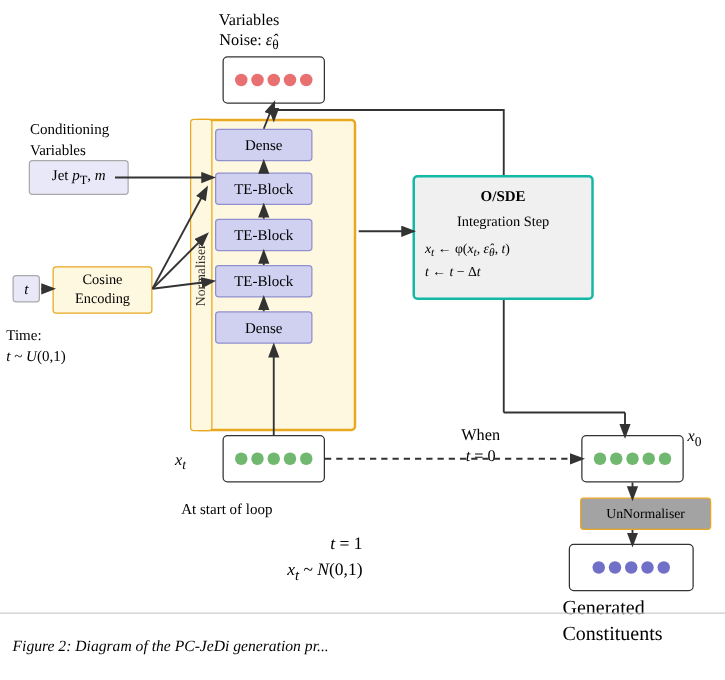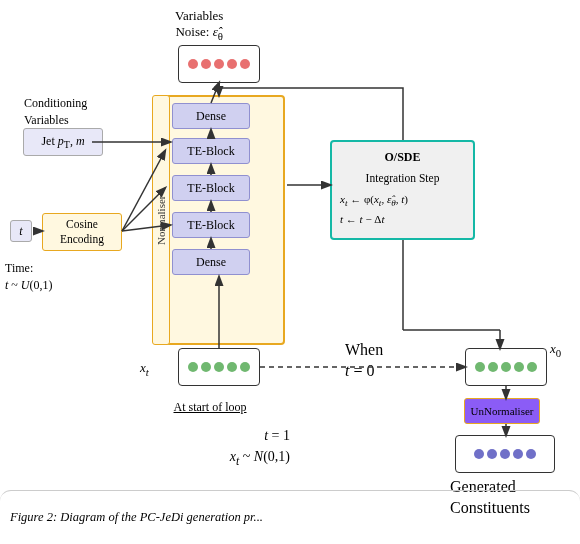--- a/index.html
+++ b/index.html
@@ -25,21 +25,20 @@
       position: absolute;
       top: 490px;
       left: 0;
       width: 580px;
       height: 54px;
       border-top: 1px solid #ccc;
       display: flex;
       align-items: center;
       padding: 6px 10px;
       font-size: 12.5px;
-      border-radius: 11px;
     }
 
     
     .predicted-noise {
       position: absolute;
       top: 8px;
       left: 175px;
       text-align: center;
     }
     .predicted-noise .label {
@@ -214,23 +213,22 @@
       justify-content: center;
       gap: 3px;
     }
 
     
     .loop-label {
       position: absolute;
       top: 400px;
       left: 145px;
       font-size: 12px;
-      text-align: center;
+      text-align: left;
       width: 130px;
-      text-decoration: underline;
     }
 
     
     .bottom-label {
       position: absolute;
       top: 425px;
       left: 130px;
       font-size: 14px;
       text-align: right;
       width: 160px;
@@ -326,24 +324,24 @@
       top: 341px;
       left: 550px;
       font-size: 13px;
     }
 
     
     .unnorm-box {
       position: absolute;
       top: 398px;
       left: 464px;
-      width: 76px;
+      width: 105px;
       height: 26px;
       border: 1.5px solid #e8a820;
-      background: #8b5cf6;
+      background: #a3a3a3;
       border-radius: 3px;
       display: flex;
       align-items: center;
       justify-content: center;
       font-size: 11px;
     }
 
     
     .gen-box {
       position: absolute;
@@ -366,23 +364,23 @@
       font-size: 16px;
       text-align: left;
       width: 110px;
       line-height: 1.3;
     }
 
     
     .when-label {
       position: absolute;
       top: 340px;
-      left: 345px;
-      font-size: 16px;
-      text-align: left;
+      left: 369px;
+      font-size: 13px;
+      text-align: center;
       line-height: 1.3;
     }
 
     
     .arrows-svg {
       position: absolute;
       top: 0; left: 0;
       width: 580px;
       height: 490px;
       pointer-events: none;

